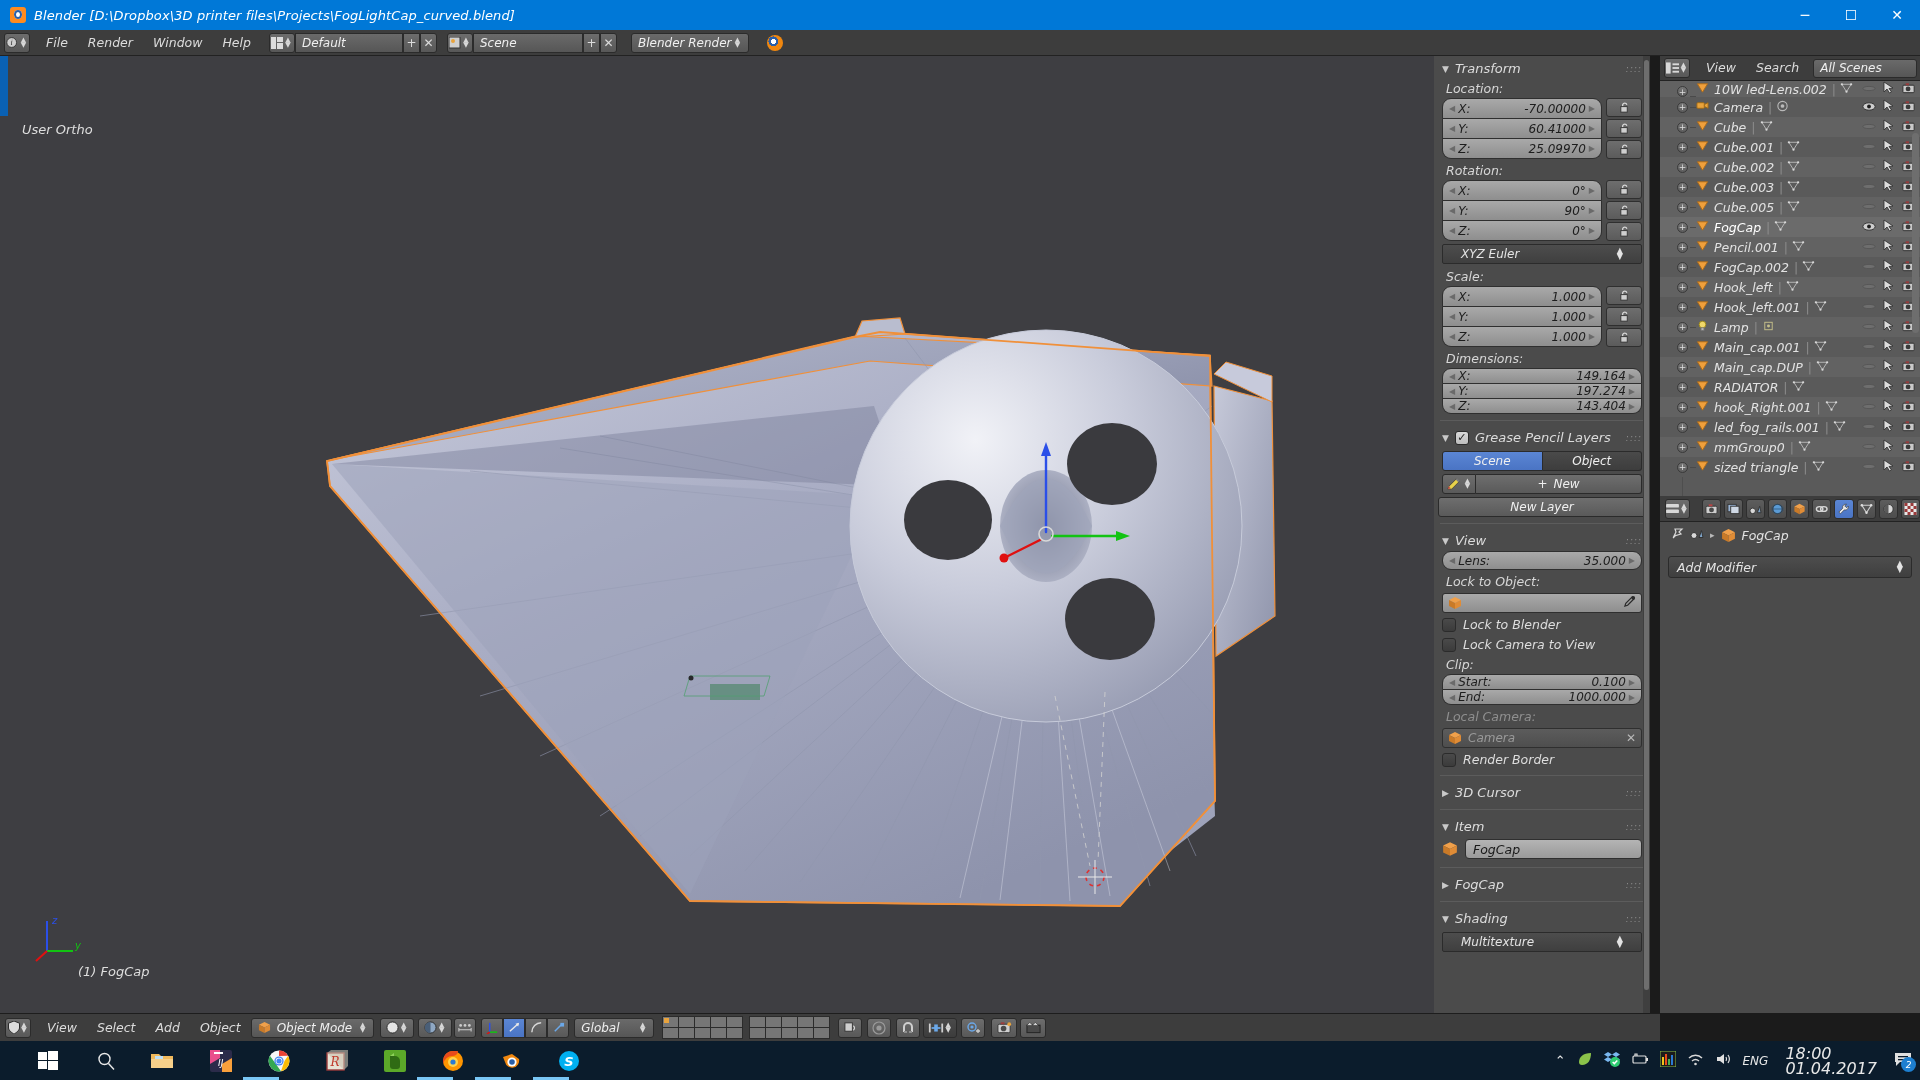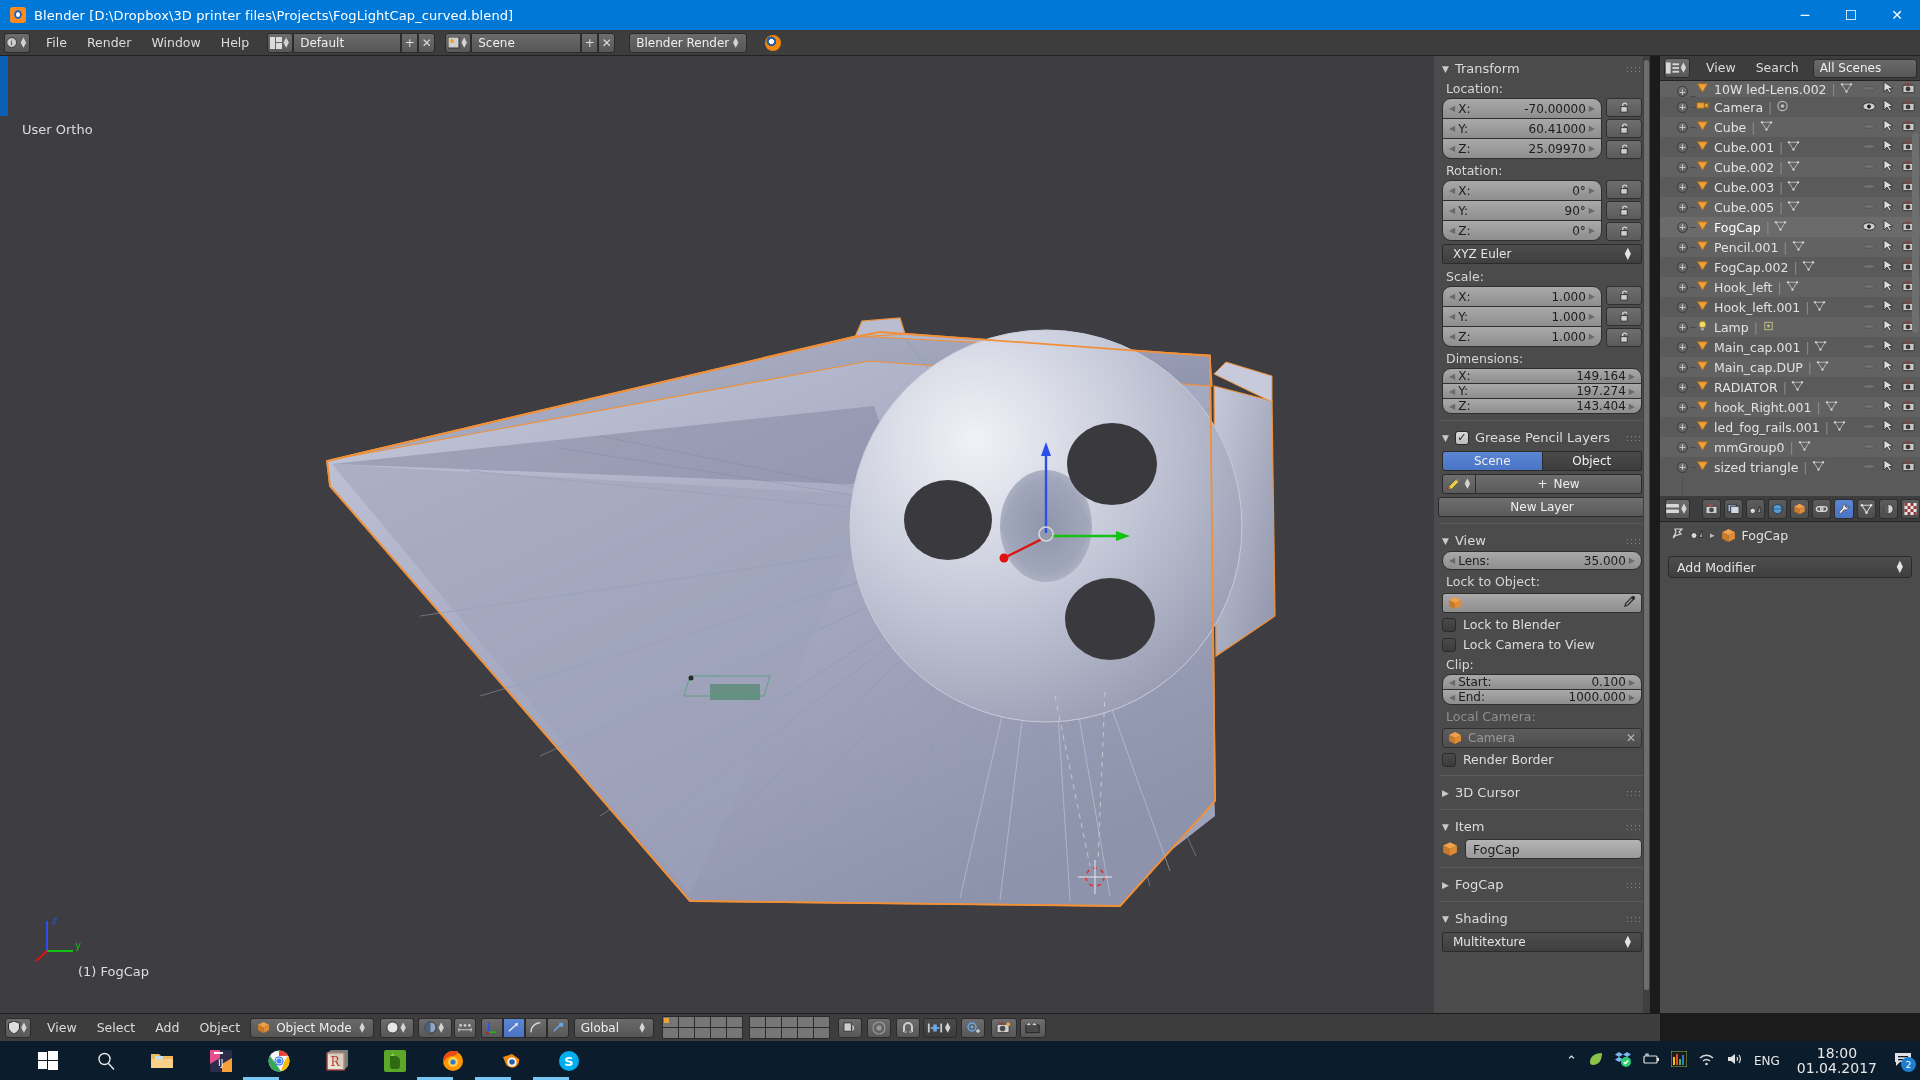--- a/index.html
+++ b/index.html
@@ -1,18 +1,18 @@
 <!DOCTYPE html>
 <html><head>
 <meta charset="utf-8">
 <style>
   * { box-sizing: border-box; margin:0; padding:0; }
   html,body{ width:1920px; height:1080px; overflow:hidden; background:#1b1b1b;
     font-family:"DejaVu Sans","Liberation Sans",sans-serif; font-size:12.5px; color:#e0e0e0; }
-  #app{ position:relative; width:1580px; height:1080px; }
+  #app{ position:relative; width:1580px; height:1080px;font-style:italic; }
 
   
   .titlebar{ position:absolute; left:0; top:0; width:1920px; height:30px;
     background:#0078d7; display:flex; align-items:center; }
   .tb-icon{ width:16px; height:16px; margin-left:10px; margin-right:8px;
     border-radius:3px; background:#ff8b1f; position:relative; flex:none; }
   .tb-icon:after{ content:""; position:absolute; left:4px; top:3px; width:8px; height:9px;
     border-radius:50%; background:#fff; box-shadow:inset 0 0 0 2px #2b5fa8; }
   .tb-title{ color:#fff; font-size:13px; letter-spacing:.1px; }
   .tb-btns{ margin-left:auto; display:flex; height:30px; }
@@ -76,21 +76,21 @@
   .numstack{ flex:1; display:flex; flex-direction:column; }
   .numstack .numfield{ border-radius:0; border-top:none; }
   .numstack .numfield:first-child{ border-radius:9px 9px 0 0; border-top:1px solid #2f2f2f; }
   .numstack .numfield:last-child{ border-radius:0 0 9px 9px; }
   .lockcol{ width:36px; display:flex; flex-direction:column; gap:2px; }
   .lockbtn{ height:19px; background:linear-gradient(#6e6e6e,#5b5b5b);
     border:1px solid #2f2f2f; border-radius:3px; display:flex; align-items:center;
     justify-content:center; }
   .dropdown{ margin:3px 8px; height:20px; background:linear-gradient(#4d4d4d,#3f3f3f);
     border:1px solid #2b2b2b; border-radius:2px; display:flex; align-items:center;
-    padding:0 10px; font-size:12px; color:#e4e4e4; }
+    padding:0 18px; font-size:12px; color:#e4e4e4; }
   .dropdown .sp{ margin-left:auto; font-size:8px; line-height:6px; text-align:center; }
   .hr{ height:1px; background:#5c5c5c; margin:6px 6px 4px 6px; }
   .segbtns{ display:flex; margin:3px 8px; height:20px; }
   .segbtn{ flex:1; display:flex; align-items:center; justify-content:center;
     border:1px solid #2b2b2b; font-size:12px; color:#efefef;
     background:linear-gradient(#4a4a4a,#3d3d3d); }
   .segbtn.on{ background:linear-gradient(#5b86d4,#4a74c4); }
   .segbtn:first-child{ border-radius:3px 0 0 3px; }
   .segbtn:last-child{ border-radius:0 3px 3px 0; border-left:none; }
   .wbtn{ margin:3px 4px; height:20px; background:linear-gradient(#6e6e6e,#5a5a5a);
@@ -159,21 +159,21 @@
 
   
   .taskbar{ position:absolute; left:0; bottom:0; width:1920px; height:39px;
     background:#0b1c2c; display:flex; align-items:center; }
   .tsk{ width:58px; height:39px; display:flex; align-items:center; justify-content:flex-end;
     position:relative; }
   .tsk.active:after{ content:""; position:absolute; left:11px; bottom:0; right:11px;
     height:3px; background:#79c6f5; }
   .tray{ margin-left:auto; display:flex; align-items:center; gap:11px; padding-right:8px;
     color:#e8e8e8; font-size:12px; }
-  .clock{ text-align:center; line-height:15px; font-size:14px; padding:0 6px; }
+  .clock{ text-align:left; line-height:15px; font-size:16px; padding:0 6px; }
   .badge{ position:absolute; right:-4px; bottom:-2px; width:15px; height:15px;
     border-radius:50%; background:#1d7fd0; color:#fff; font-size:9px;
     display:flex; align-items:center; justify-content:center; }
 </style>
 </head>
 <body>
 
 <div id="app">
 
   <div class="titlebar">

